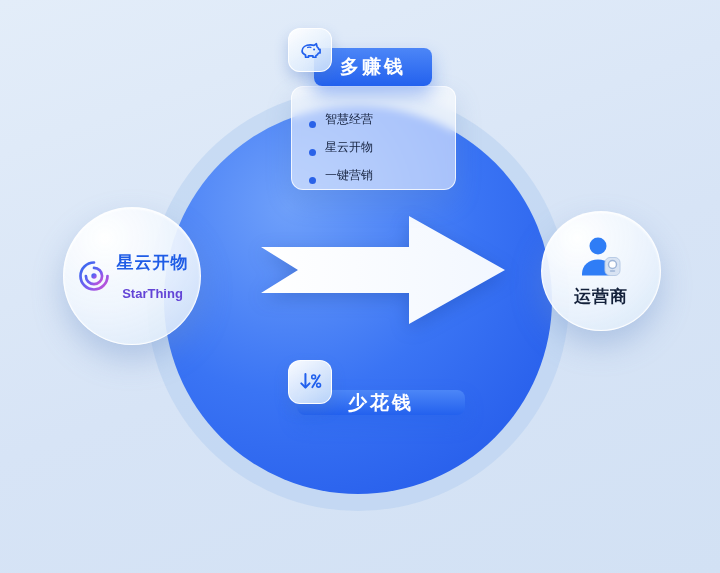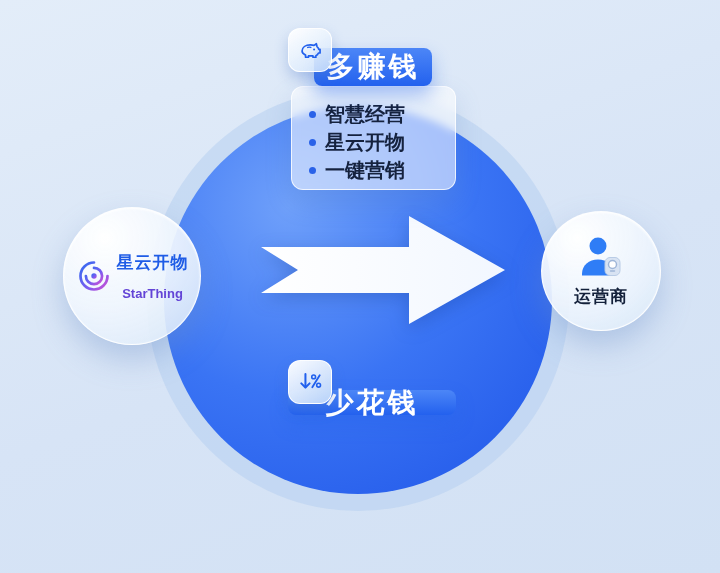--- a/index.html
+++ b/index.html
@@ -77,38 +77,38 @@
     display: flex; align-items: center; justify-content: center;
     z-index: 3;
   }
 
   .title-bar {
     position: absolute;
     display: flex; align-items: center; justify-content: center;
     background: linear-gradient(180deg, #4c86f7 0%, #2361ee 100%);
     border-radius: 8px;
     color: #ffffff;
-    font-size: 28px;
+    font-size: 19px;
     font-weight: bold;
     letter-spacing: 3px;
     box-shadow: 0 9px 18px rgba(37, 99, 235, 0.38);
     z-index: 2;
   }
 
   .panel {
     position: absolute;
     background: rgba(255,255,255,0.55);
     border: 1px solid rgba(255,255,255,0.78);
     border-radius: 12px;
     box-shadow: 0 12px 26px rgba(90, 130, 190, 0.22);
     padding: 13px 8px 0 17px;
     z-index: 1;
     backdrop-filter: blur(4px);
   }
-  .item { display: flex; align-items: center; height: 28px; font-size: 20px; color: #15223e; font-weight: 700; }
+  .item { display: flex; align-items: flex-end; height: 28px; font-size: 12px; color: #15223e; font-weight: 400; }
   .dot { width: 7px; height: 7px; border-radius: 50%; background: #2a62e8; margin-right: 9px; flex: 0 0 auto; }
 </style>
 </head>
 <body>
 
 <div class="stage">
 
   <div class="halo"></div>
   <div class="big-circle"></div>
 
@@ -184,16 +184,16 @@
   <div class="group" style="left:281px; top:360px; width:185px; height:165px;">
     <div class="badge" style="left:7px; top:0;">
       <svg viewBox="0 0 24 24" width="27" height="27">
         <path d="M7.5 4.5v11.5" stroke="#2160ed" stroke-width="1.8" fill="none" stroke-linecap="round"></path>
         <path d="M3.8 12.8l3.7 3.7 3.7-3.7" stroke="#2160ed" stroke-width="1.8" fill="none" stroke-linecap="round" stroke-linejoin="round"></path>
         <path d="M20.2 5.5L13.6 16.2" stroke="#2160ed" stroke-width="1.6" stroke-linecap="round"></path>
         <circle cx="14.8" cy="7" r="1.7" stroke="#2160ed" stroke-width="1.4" fill="none"></circle>
         <circle cx="19.2" cy="14.4" r="1.7" stroke="#2160ed" stroke-width="1.4" fill="none"></circle>
       </svg>
     </div>
-    <div class="title-bar" style="left:7px; top:30px; width:168px; height:25px;">少花钱</div>
+    <div class="title-bar" style="left:16px; top:30px; width:168px; height:25px;">少花钱</div>
   </div>
 
 </div>
 
 </body></html>

